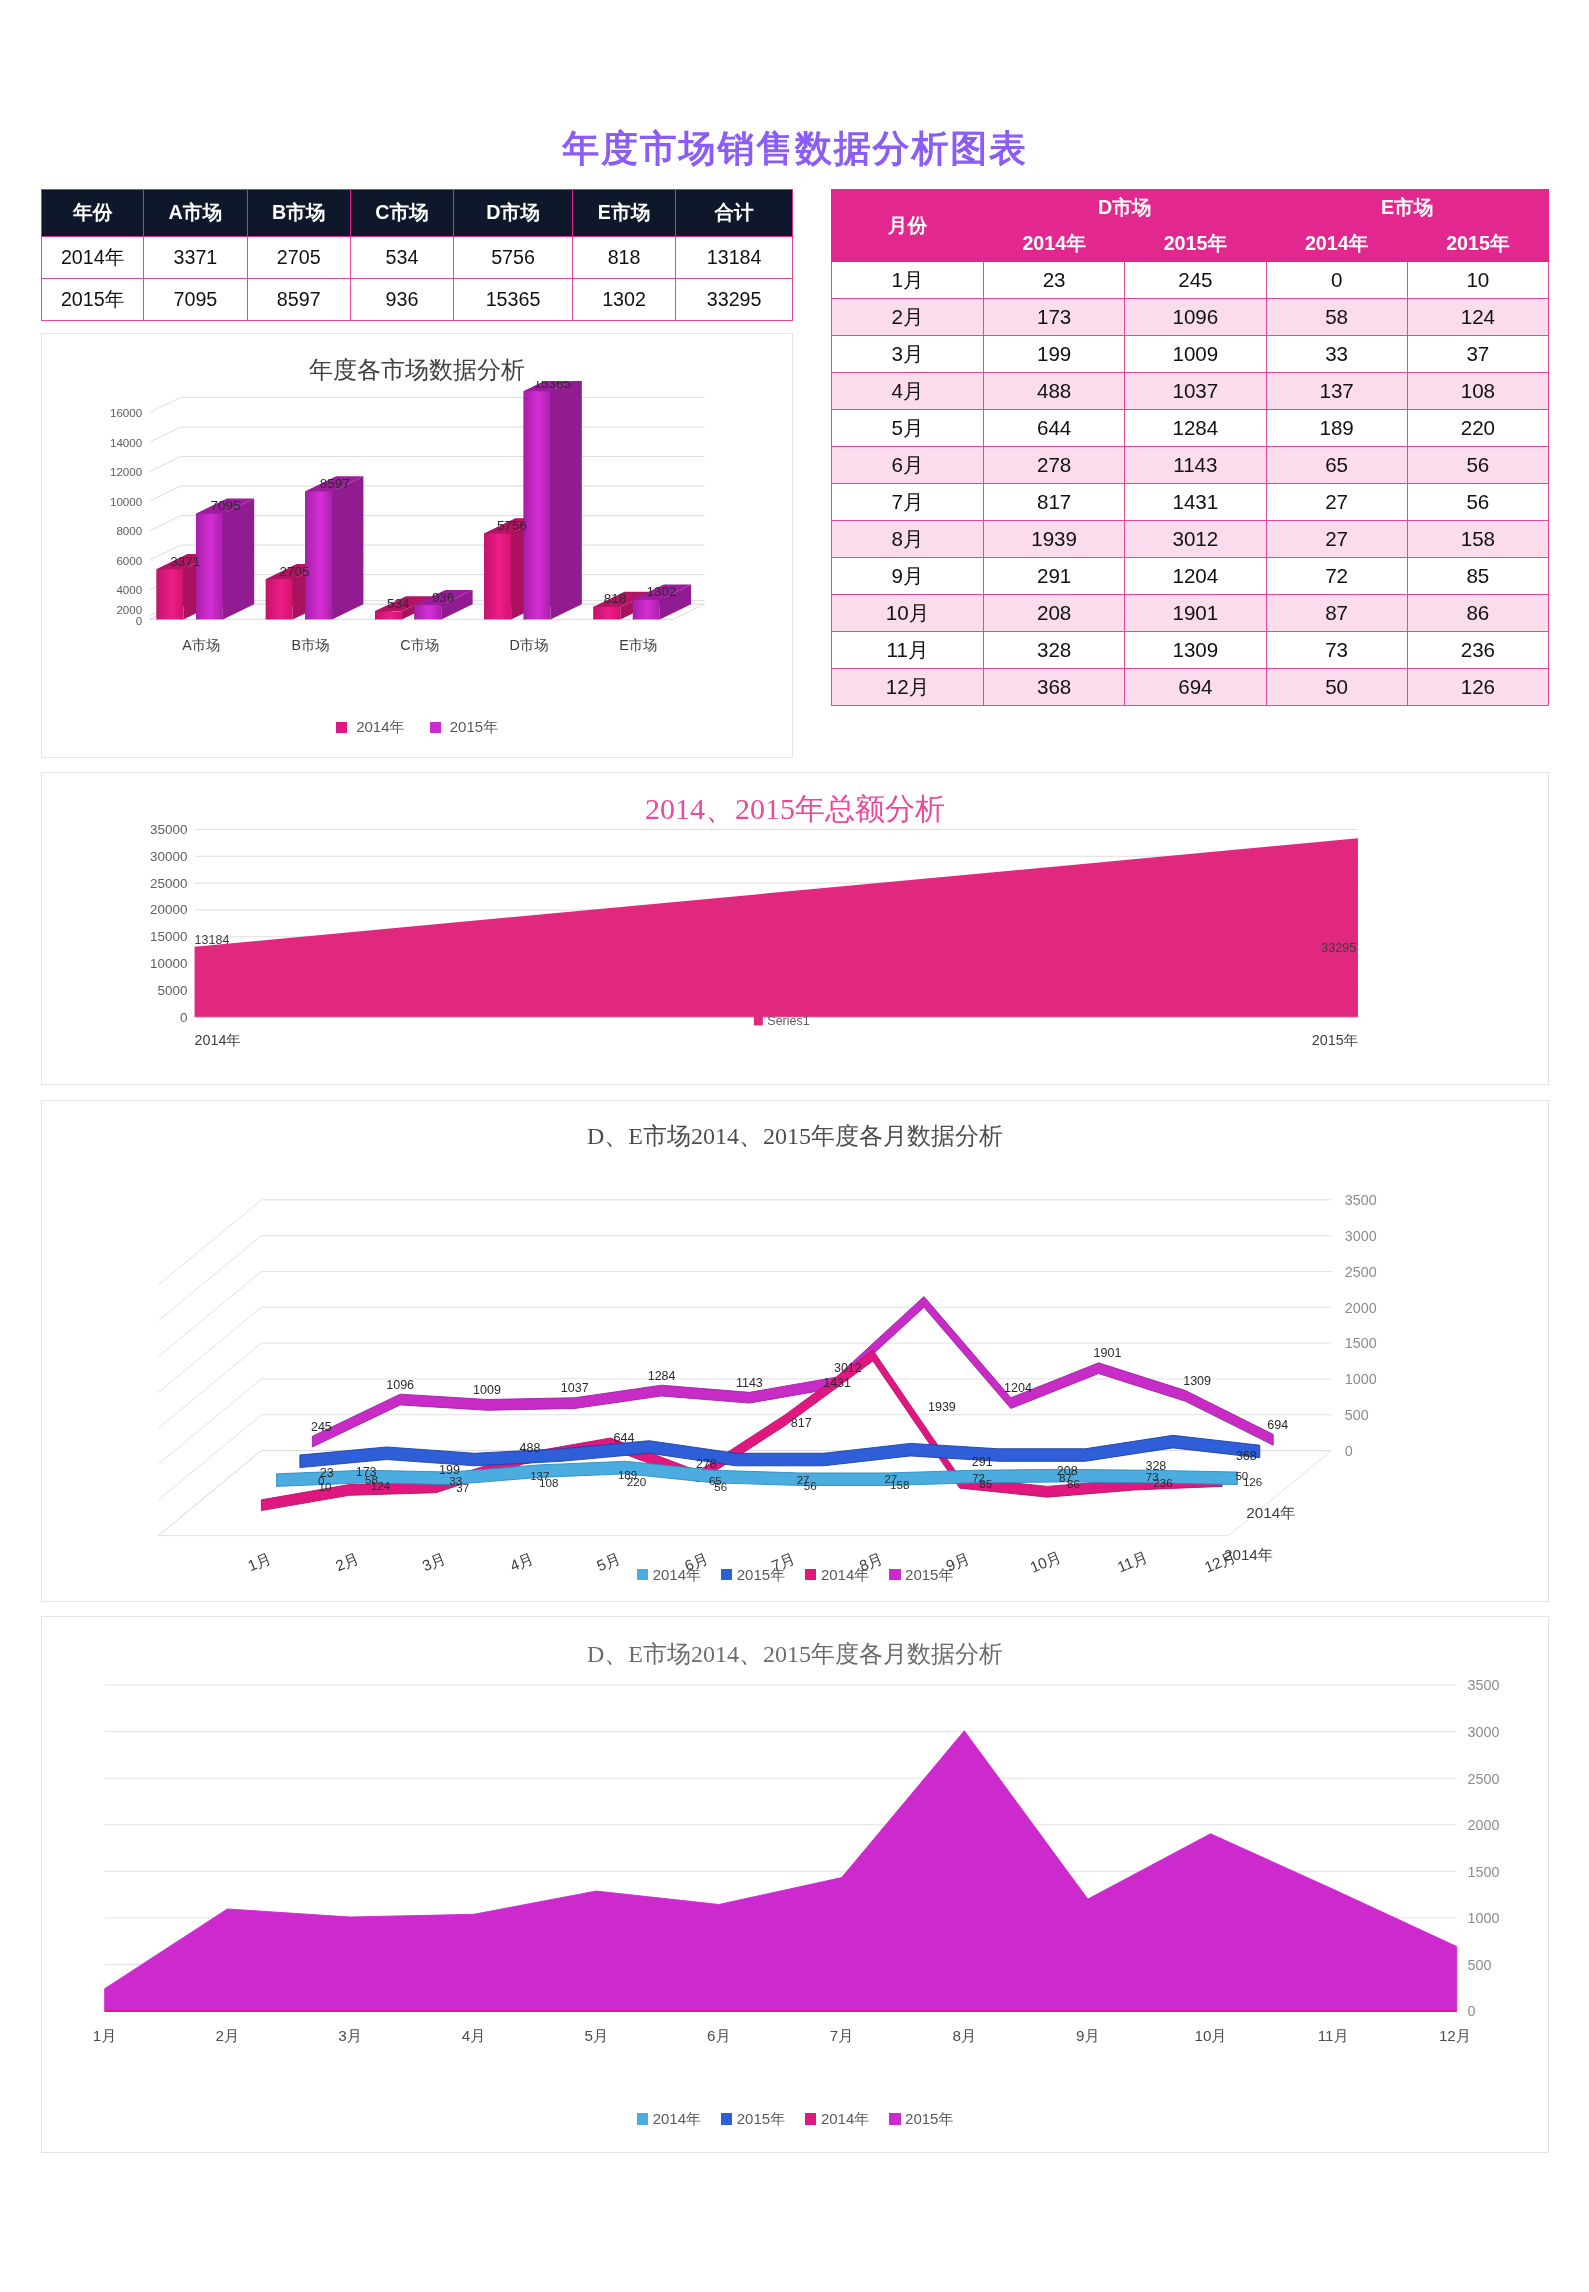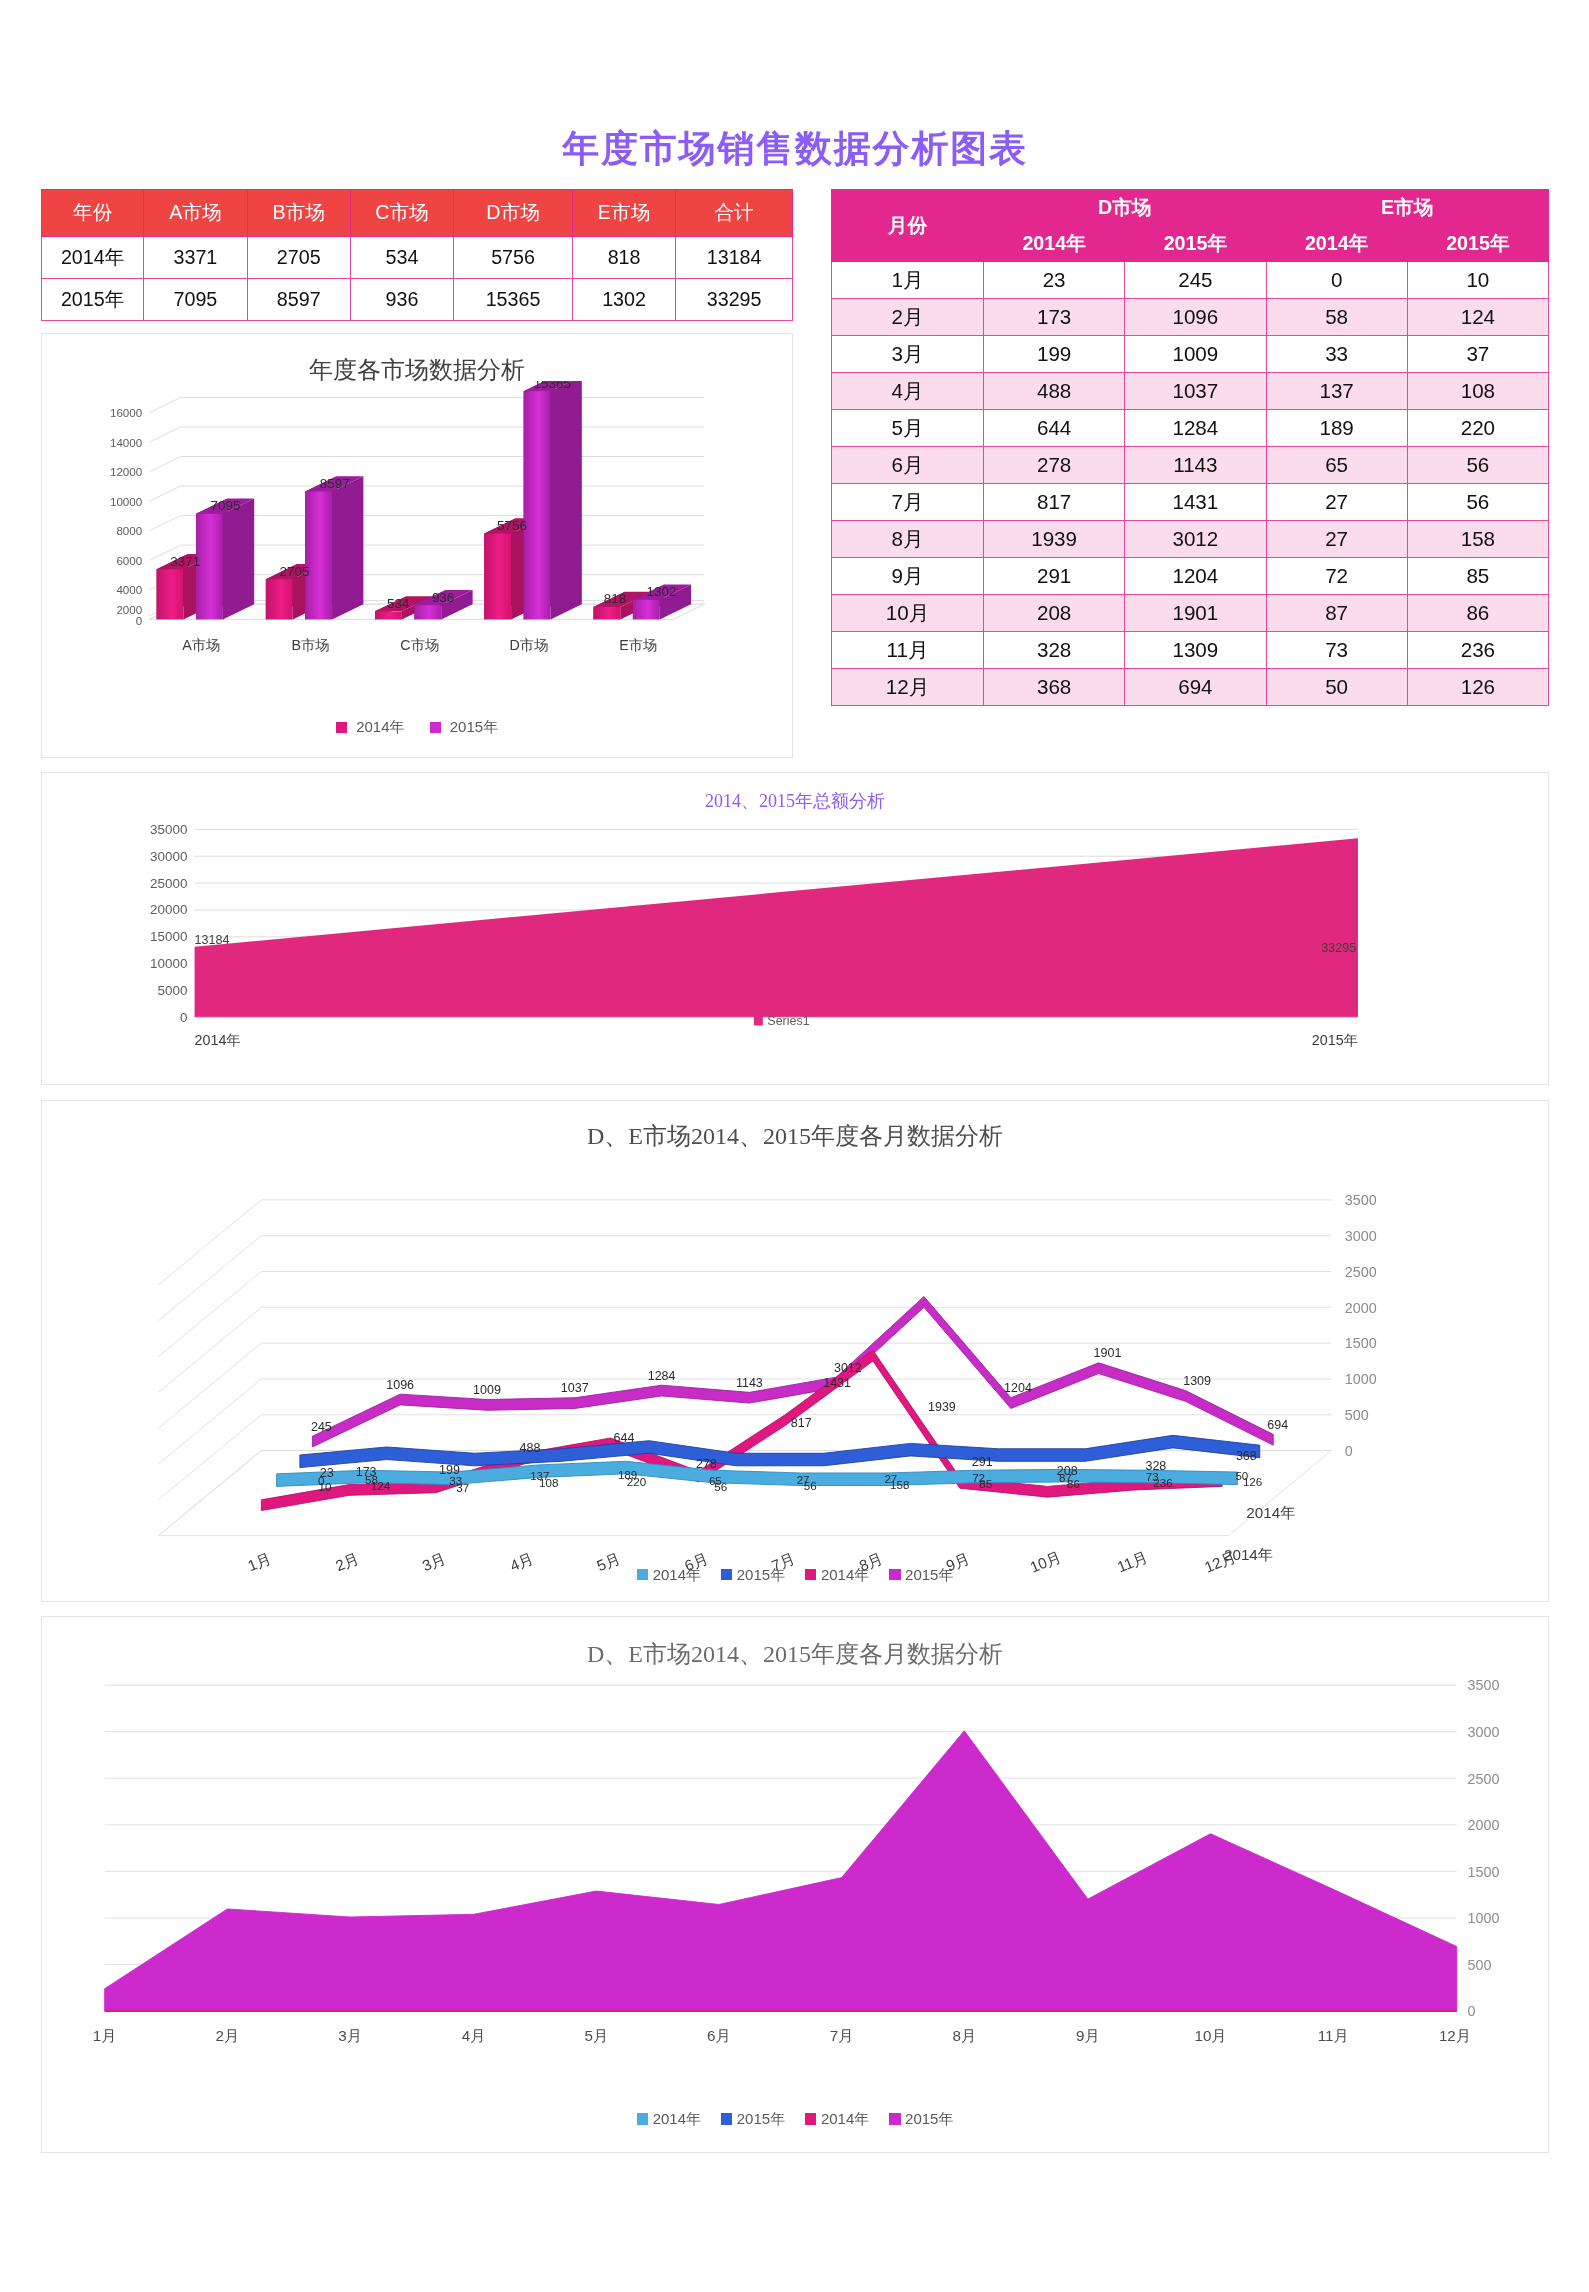--- a/index.html
+++ b/index.html
@@ -43,23 +43,23 @@
   .annual-table td, .annual-table th{
     border:1.3px solid #E4489B;
     text-align:center;
     font-size:19.7px;
     color:#111;
     height:42px;
     padding:0 3.6px;
     background:#fff;
   }
   .annual-table th{
-    background:#ef4444;
+    background:#0f172a;
     color:#fff;
-    font-weight:normal;
+    font-weight:bold;
     font-size:19.7px;
     border-color:#E2288E;
     height:47px;
   }
   .annual-table td{ font-weight:400; }
 
   
   .monthly-table th{
     background:#E2288E;
     color:#fff;
@@ -80,22 +80,22 @@
   .monthly-table tr.plain td{ background:#fff; }
 
   
   .panel{
     border:0.9px solid #E4E4E4;
     background:#fff;
     position:relative;
   }
   .panel-title{
     text-align:center;
-    color:#8b5cf6;
-    font-size:18px;
+    color:#ec4899;
+    font-size:30px;
     font-family:"Liberation Serif", serif;
   }
 
   
   .bar-panel{ width:752px; height:425px; margin-top:12.5px; position:relative; }
   .bar-title{ padding-top:19.7px; font-size:24px; color:#404040; font-weight:normal;}
   .bar-plot{ position:absolute; left:0; top:47px; width:752px; height:296px; }
   .bar-legend{
     position:absolute; bottom:19.7px; left:0; width:100%;
     display:flex; justify-content:center; gap:25px;

